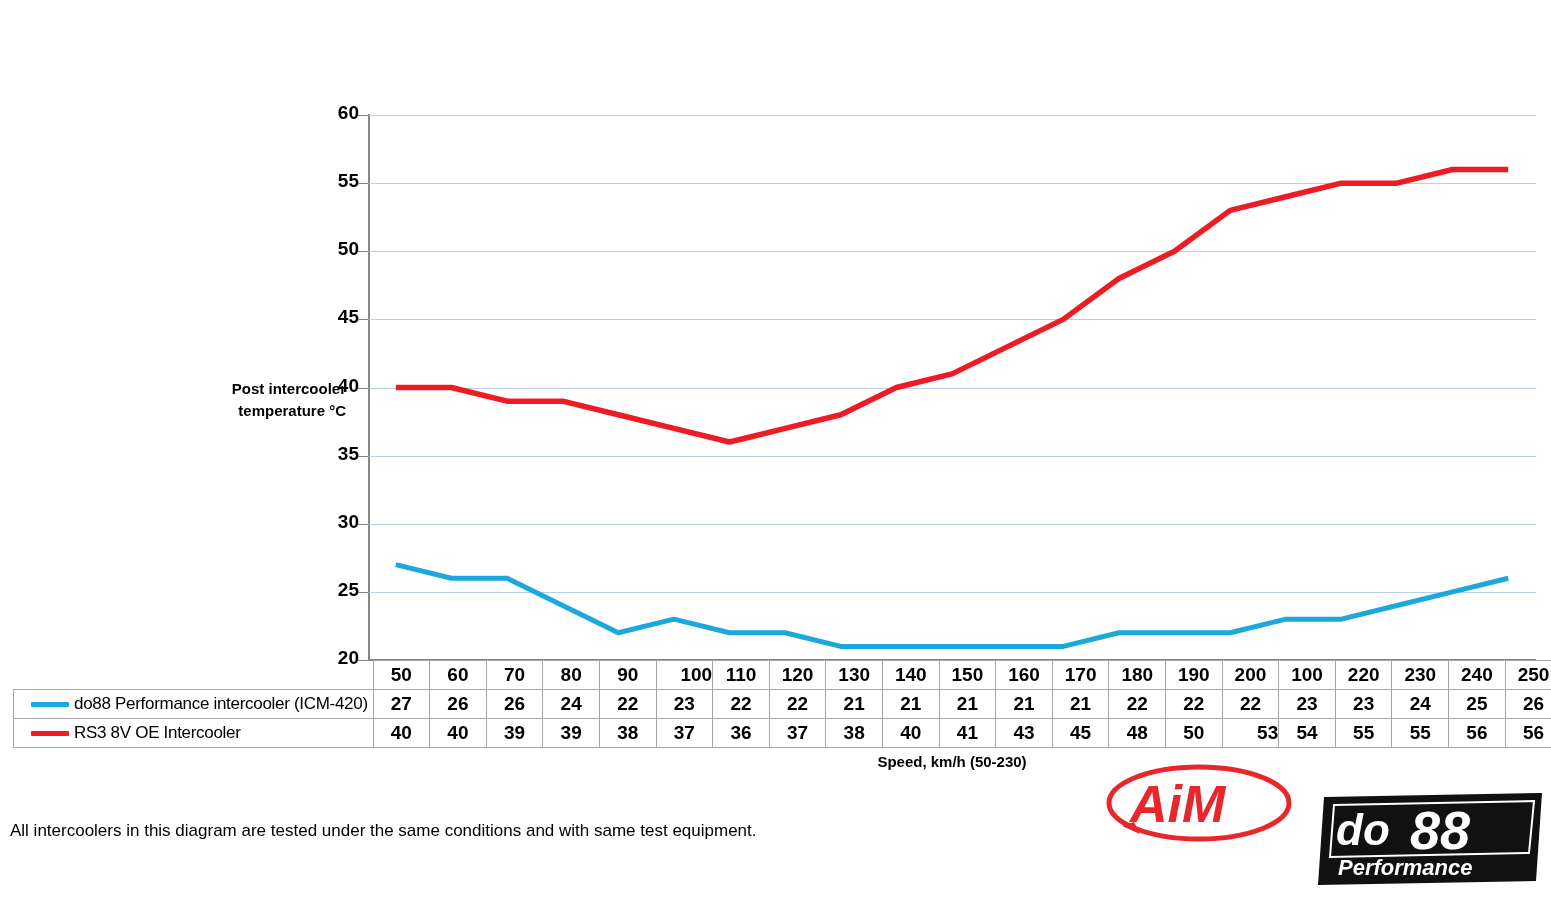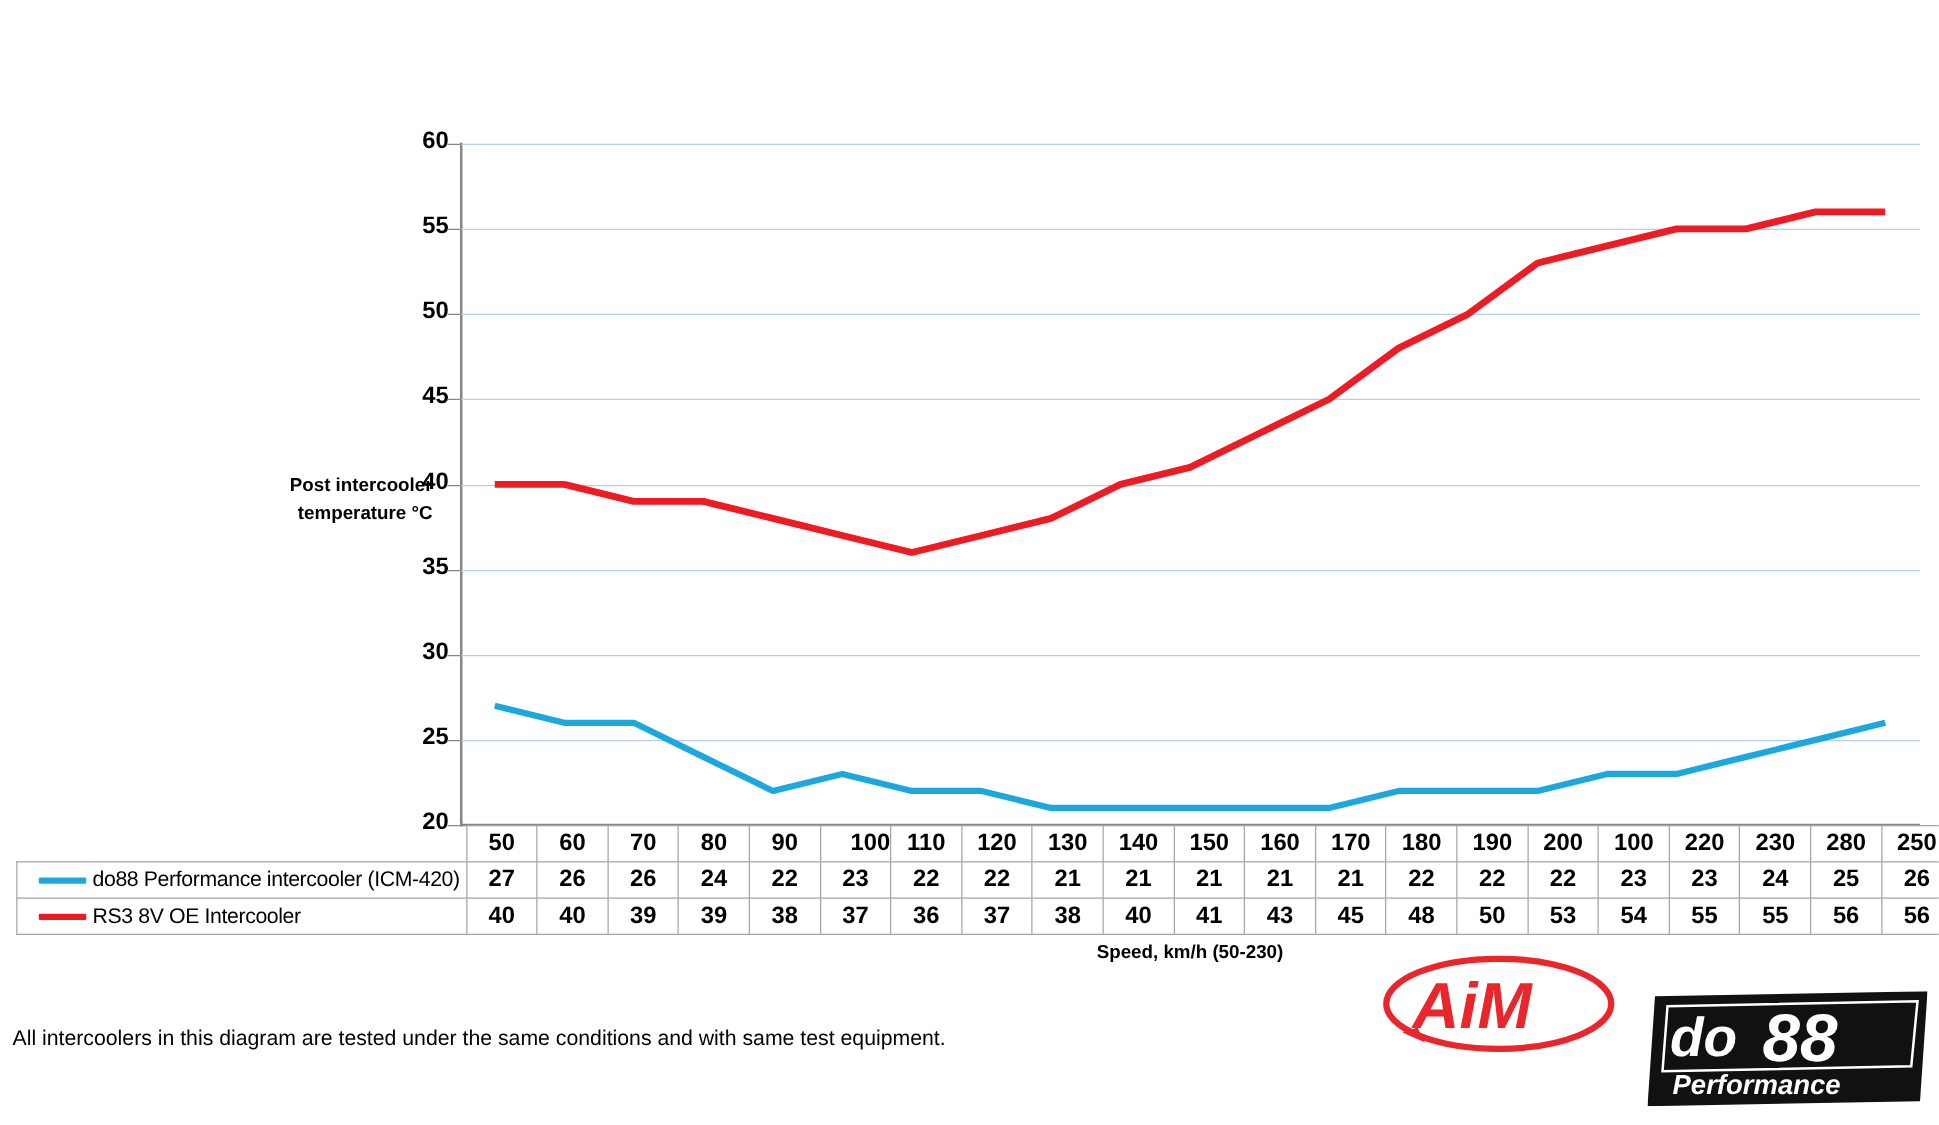--- a/index.html
+++ b/index.html
@@ -130,21 +130,21 @@
         <td style="width: 55.619px;">140</td>
         <td style="width: 55.619px;">150</td>
         <td style="width: 55.619px;">160</td>
         <td style="width: 55.619px;">170</td>
         <td style="width: 55.619px;">180</td>
         <td style="width: 55.619px;">190</td>
         <td style="width: 55.619px;">200</td>
         <td style="width: 55.619px;">100</td>
         <td style="width: 55.619px;">220</td>
         <td style="width: 55.619px;">230</td>
-        <td style="width: 55.619px;">280</td>
+        <td style="width: 55.619px;">240</td>
         <td style="width: 55.619px;">250</td>
       </tr>
       <tr class="data-row">
         <td class="legend-cell" style="width: 355px;"><span class="legend-swatch" style="background:#1CA8DD"></span><span class="legend-text">do88 Performance intercooler (ICM-420)</span></td>
         <td style="width: 55.619px;">27</td>
         <td style="width: 55.619px;">26</td>
         <td style="width: 55.619px;">26</td>
         <td style="width: 55.619px;">24</td>
         <td style="width: 55.619px;">22</td>
         <td style="width: 55.619px;">23</td>
@@ -174,21 +174,21 @@
         <td style="width: 55.619px;">37</td>
         <td style="width: 55.619px;">36</td>
         <td style="width: 55.619px;">37</td>
         <td style="width: 55.619px;">38</td>
         <td style="width: 55.619px;">40</td>
         <td style="width: 55.619px;">41</td>
         <td style="width: 55.619px;">43</td>
         <td style="width: 55.619px;">45</td>
         <td style="width: 55.619px;">48</td>
         <td style="width: 55.619px;">50</td>
-        <td style="width: 55.619px;">53</td>
+        <td style="width: 55.619px; text-align: right;">53</td>
         <td style="width: 55.619px;">54</td>
         <td style="width: 55.619px;">55</td>
         <td style="width: 55.619px;">55</td>
         <td style="width: 55.619px;">56</td>
         <td style="width: 55.619px;">56</td>
       </tr>
     </tbody>
 </table>
 
 <div id="x-axis-title">Speed, km/h (50-230)</div>

